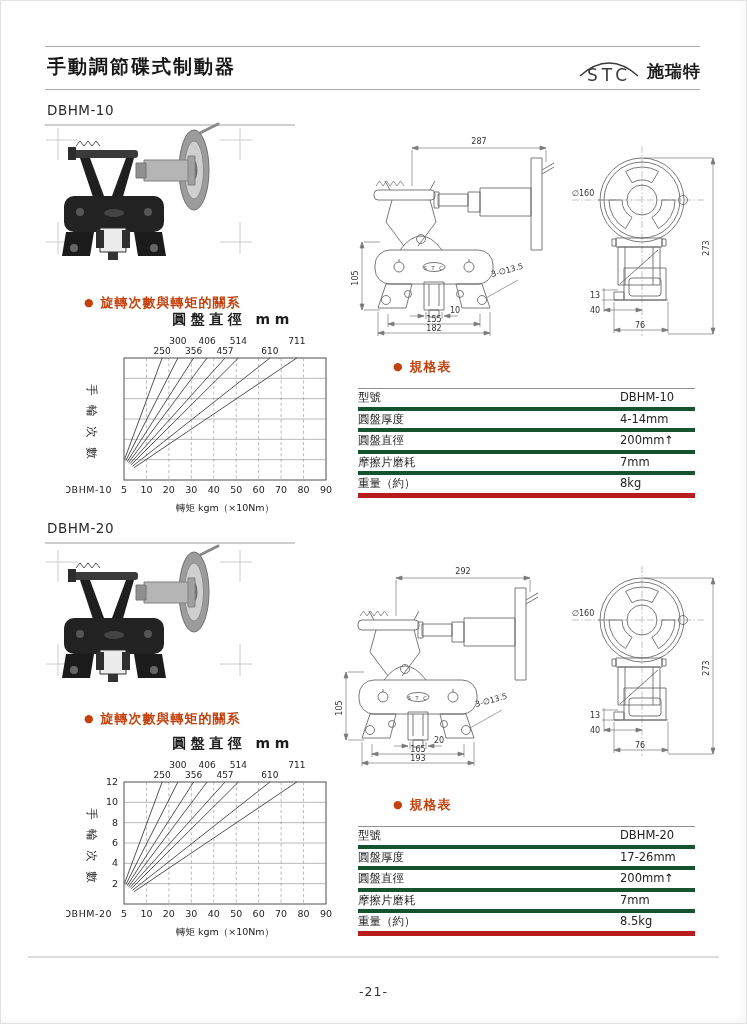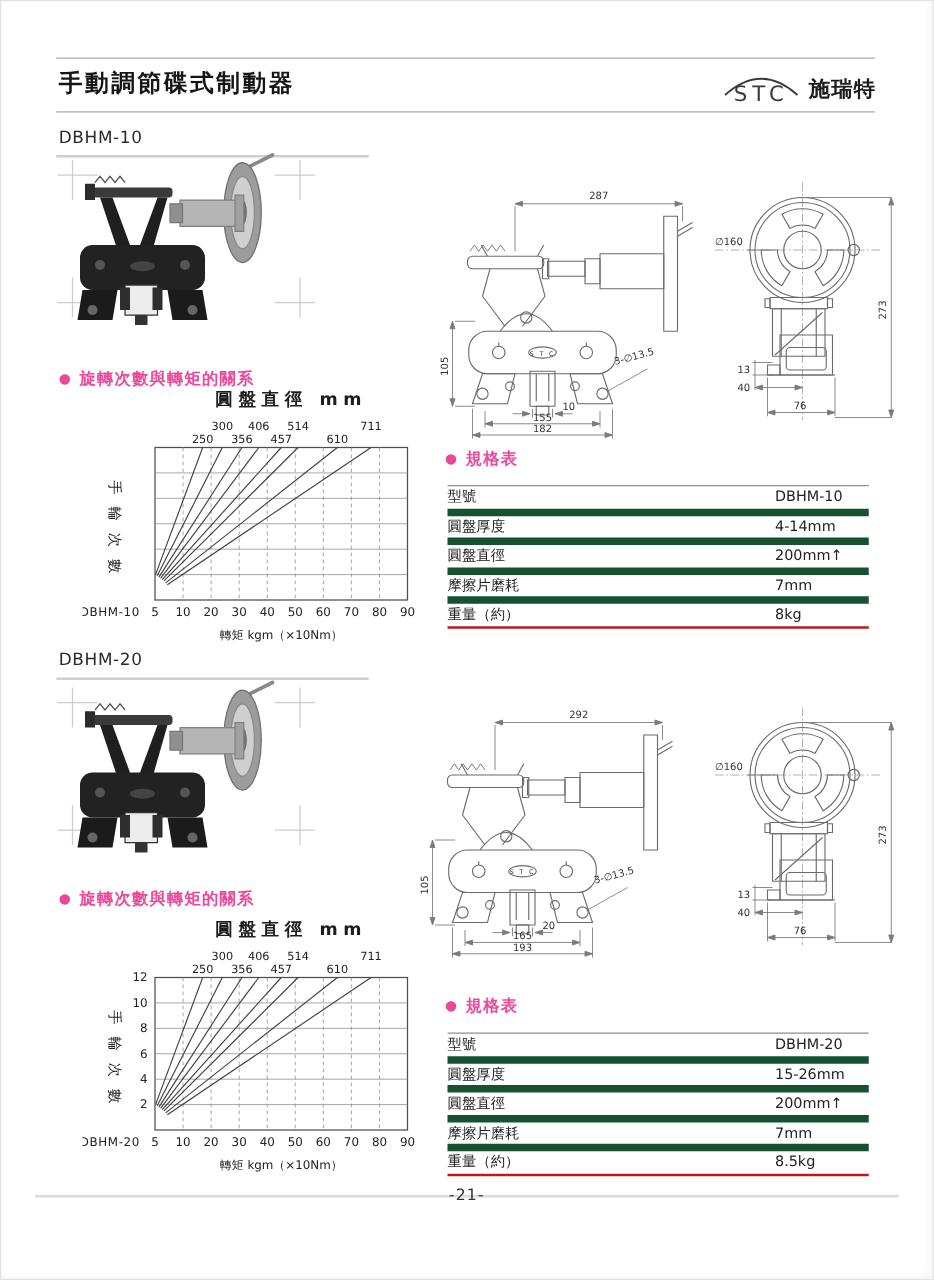--- a/index.html
+++ b/index.html
@@ -6,25 +6,25 @@
   .page{position:relative;width:747px;height:1024px;margin:0 auto;background:#ffffff;
         font-family:"DejaVu Sans","Liberation Sans",sans-serif;color:#222;overflow:hidden;
         box-shadow:inset 0 0 0 1px #e2e2e2, inset -3px -3px 8px rgba(0,0,0,.04);}
   .abs{position:absolute;}
   .rule{border-top:1px solid #ababab;height:0;}
   .page-title{font-size:19px;font-weight:bold;letter-spacing:2px;color:#161616;}
   .logo{display:flex;align-items:center;}
   .logo-cn{font-size:17px;font-weight:bold;color:#1d1d1d;margin-left:7px;letter-spacing:1px;}
   .model{font-size:13.5px;letter-spacing:.5px;color:#2a2a2a;}
   .model-rule{width:250px;border-top:2px solid #cfcfcf;height:0;}
-  .heading{font-size:13px;font-weight:bold;letter-spacing:1px;color:#ec4899;}
+  .heading{font-size:13px;font-weight:bold;letter-spacing:1px;color:#c2410c;margin-left:37px;}
   .bullet{font-size:11px;margin-right:6px;vertical-align:1px;}
   .spec-table{width:337px;border-top:1px solid #8f8f8f;font-size:11.5px;color:#222;}
-  .spec-row{position:relative;height:17.5px;line-height:17.5px;border-bottom:6px solid #14532d;}
-  .spec-row:last-child{border-bottom:2px solid #b91c1c;}
+  .spec-row{position:relative;height:17.5px;line-height:17.5px;border-bottom:4px solid #14532d;}
+  .spec-row:last-child{border-bottom:5px solid #b91c1c;}
   .spec-row .val{position:absolute;left:262px;top:0;}
   .footer-rule{border-top:2px solid #dcdcdc;height:0;}
   .page-num{width:747px;text-align:center;font-size:12.5px;letter-spacing:1px;color:#333;}
   svg text{font-family:"DejaVu Sans","Liberation Sans",sans-serif;}
   .draw line,.draw path,.draw rect,.draw circle,.draw ellipse{vector-effect:non-scaling-stroke;}
 </style>
 </head>
 <body>
 
 <div class="page">
@@ -82,21 +82,21 @@
           <circle cx="30" cy="136" r="4" fill="#666"></circle>
             <circle cx="110" cy="136" r="4" fill="#666"></circle>
           <rect x="56" y="116" width="26" height="24" fill="#ececec" stroke="#333"></rect>
           <rect x="52" y="118" width="8" height="18" fill="#2e2e2e"></rect>
           <rect x="78" y="118" width="8" height="18" fill="#2e2e2e"></rect>
           <rect x="64" y="140" width="10" height="8" fill="#333"></rect>
         </g>
       </svg>
     </div>
 
-    <div class="abs" style="left:350px;top:47px">
+    <div class="abs" style="left:350px;top:32px">
       <svg class="draw" width="205" height="210" viewBox="0 0 205 210">
         <g stroke="#6b6b6b" stroke-width=".9" fill="none">
           <rect x="181" y="30" width="11" height="92"></rect>
           <line x1="192" y1="42" x2="204" y2="35"></line>
             <line x1="192" y1="46" x2="204" y2="39"></line>
           <rect x="130" y="60" width="51" height="28"></rect>
             <rect x="118" y="64" width="12" height="20"></rect>
           <rect x="88" y="66" width="30" height="12"></rect>
             <rect x="84" y="64" width="5" height="16"></rect>
           <rect x="24" y="62" width="61" height="10" rx="4"></rect>
@@ -526,23 +526,23 @@
           <text x="203.88888888888889" y="46" text-anchor="middle" font-size="9" fill="#222">610</text>
           <line x1="67.87555555555555" y1="159.8" x2="230.82222222222222" y2="50" stroke="#3f3f3f" stroke-width=".9"></line>
           <text x="230.82222222222222" y="36" text-anchor="middle" font-size="9" fill="#222">711</text>
         </svg></div>
 
     <div class="abs heading" style="left:356px;top:282px">
       <span class="bullet">●</span><span>規格表</span>
     </div>
     <div class="abs spec-table" style="left:358px;top:312px">
       <div class="spec-row"><span class="lab">型號</span><span class="val">DBHM-20</span></div>
-      <div class="spec-row"><span class="lab">圓盤厚度</span><span class="val">15-26mm</span></div>
+      <div class="spec-row"><span class="lab">圓盤厚度</span><span class="val">17-26mm</span></div>
       <div class="spec-row"><span class="lab">圓盤直徑</span><span class="val">200mm↑</span></div>
       <div class="spec-row"><span class="lab">摩擦片磨耗</span><span class="val">7mm</span></div>
       <div class="spec-row"><span class="lab">重量（約）</span><span class="val">8.5kg</span></div>
     </div>
   </div>
 
   <div class="abs footer-rule" style="left:28px;top:956px;width:691px"></div>
-  <div class="abs page-num" style="left:0;top:948px">-21-</div>
+  <div class="abs page-num" style="left:0;top:984px">-21-</div>
 
 </div>
 
 </body></html>

